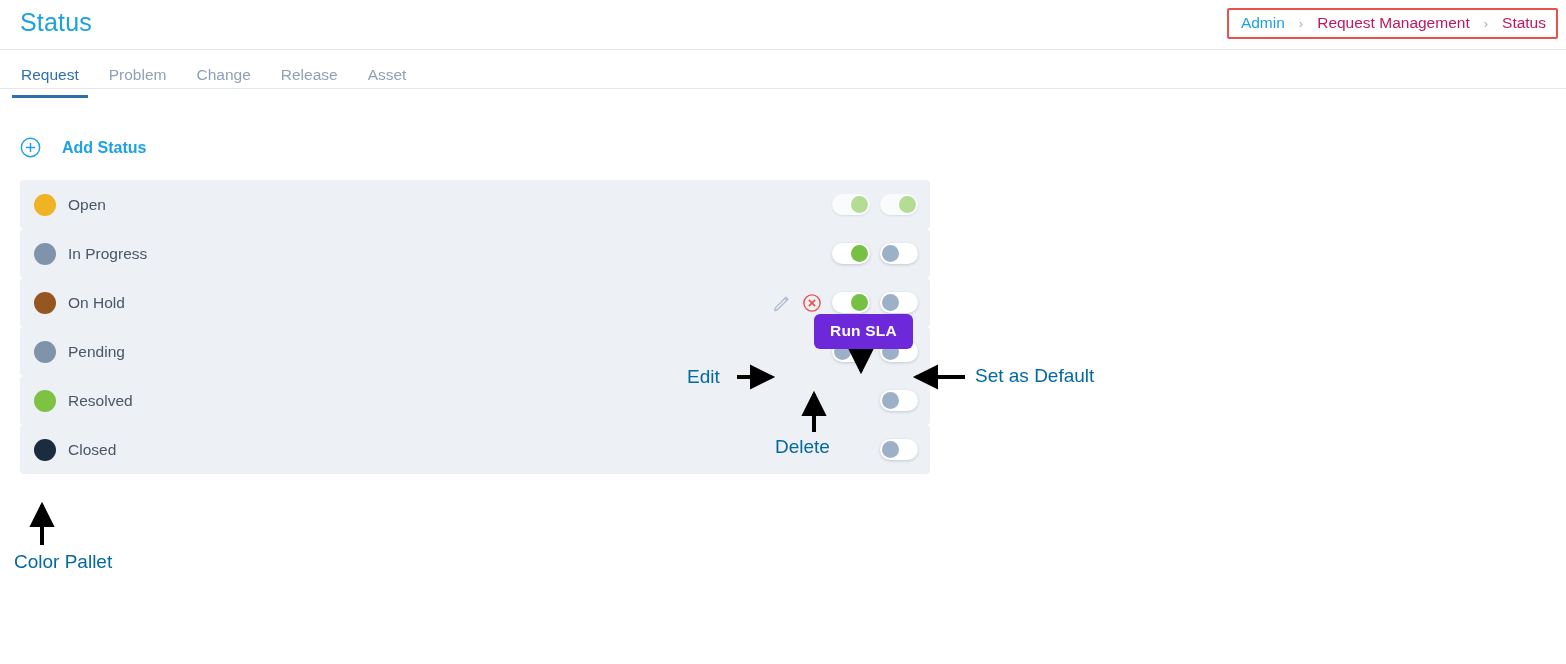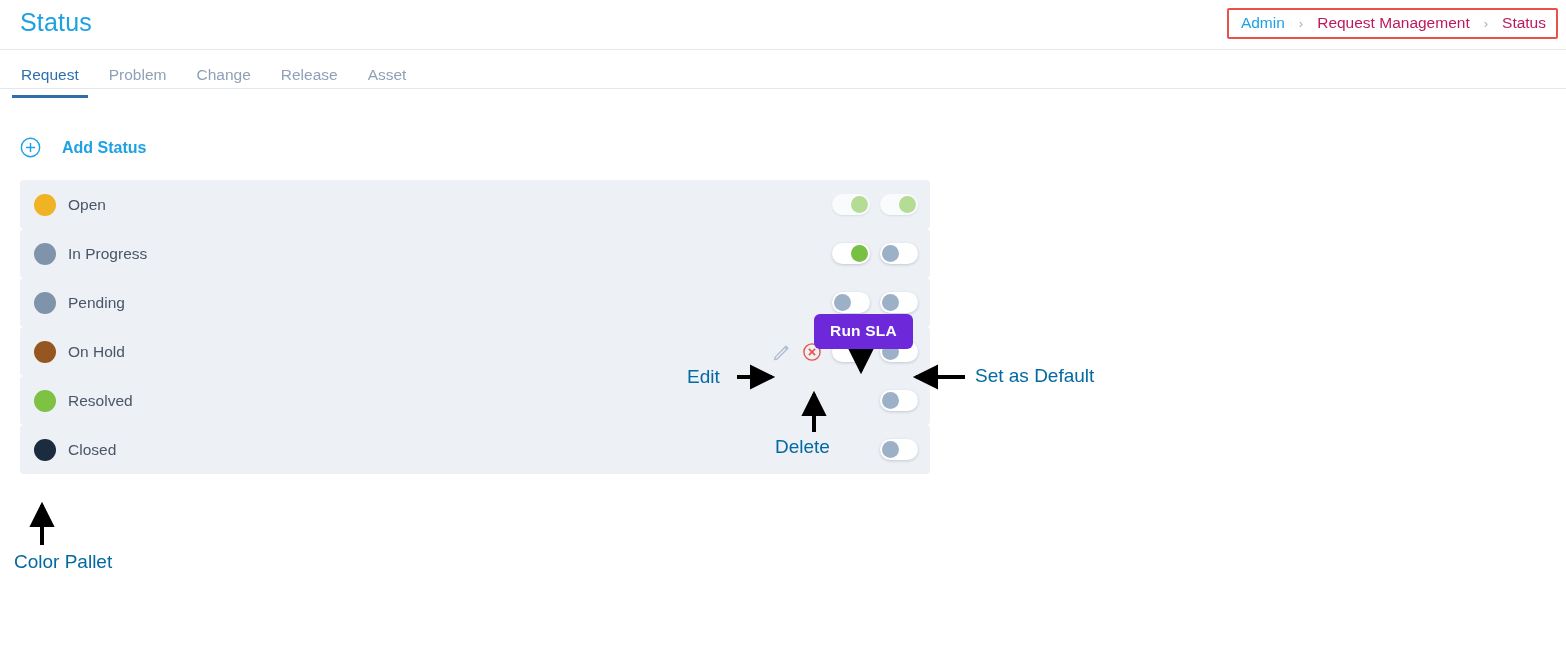--- a/index.html
+++ b/index.html
@@ -156,33 +156,20 @@
         </div>
       </div>
     </div>
 
     <div class="status-row">
       <div class="swatch" style="background:#7f93ab"></div>
       <div class="status-name">In Progress</div>
       <div class="row-actions">
         <div class="toggle on">
           <div class="knob green"></div>
-        </div>
-        <div class="toggle off">
-          <div class="knob slate"></div>
-        </div>
-      </div>
-    </div>
-
-    <div class="status-row">
-      <div class="swatch" style="background:#7f93ab"></div>
-      <div class="status-name">Pending</div>
-      <div class="row-actions">
-        <div class="toggle off">
-          <div class="knob slate"></div>
         </div>
         <div class="toggle off">
           <div class="knob slate"></div>
         </div>
       </div>
     </div>
 
     <div class="status-row">
       <div class="swatch" style="background:#96561f"></div>
       <div class="status-name">On Hold</div>
@@ -199,20 +186,33 @@
         <div class="toggle on">
           <div class="knob green"></div>
         </div>
         <div class="toggle off">
           <div class="knob slate"></div>
         </div>
       </div>
     </div>
 
     <div class="status-row">
+      <div class="swatch" style="background:#7f93ab"></div>
+      <div class="status-name">Pending</div>
+      <div class="row-actions">
+        <div class="toggle off">
+          <div class="knob slate"></div>
+        </div>
+        <div class="toggle off">
+          <div class="knob slate"></div>
+        </div>
+      </div>
+    </div>
+
+    <div class="status-row">
       <div class="swatch" style="background:#7dc242"></div>
       <div class="status-name">Resolved</div>
       <div class="row-actions">
         <div class="toggle off">
           <div class="knob slate"></div>
         </div>
       </div>
     </div>
 
     <div class="status-row">

